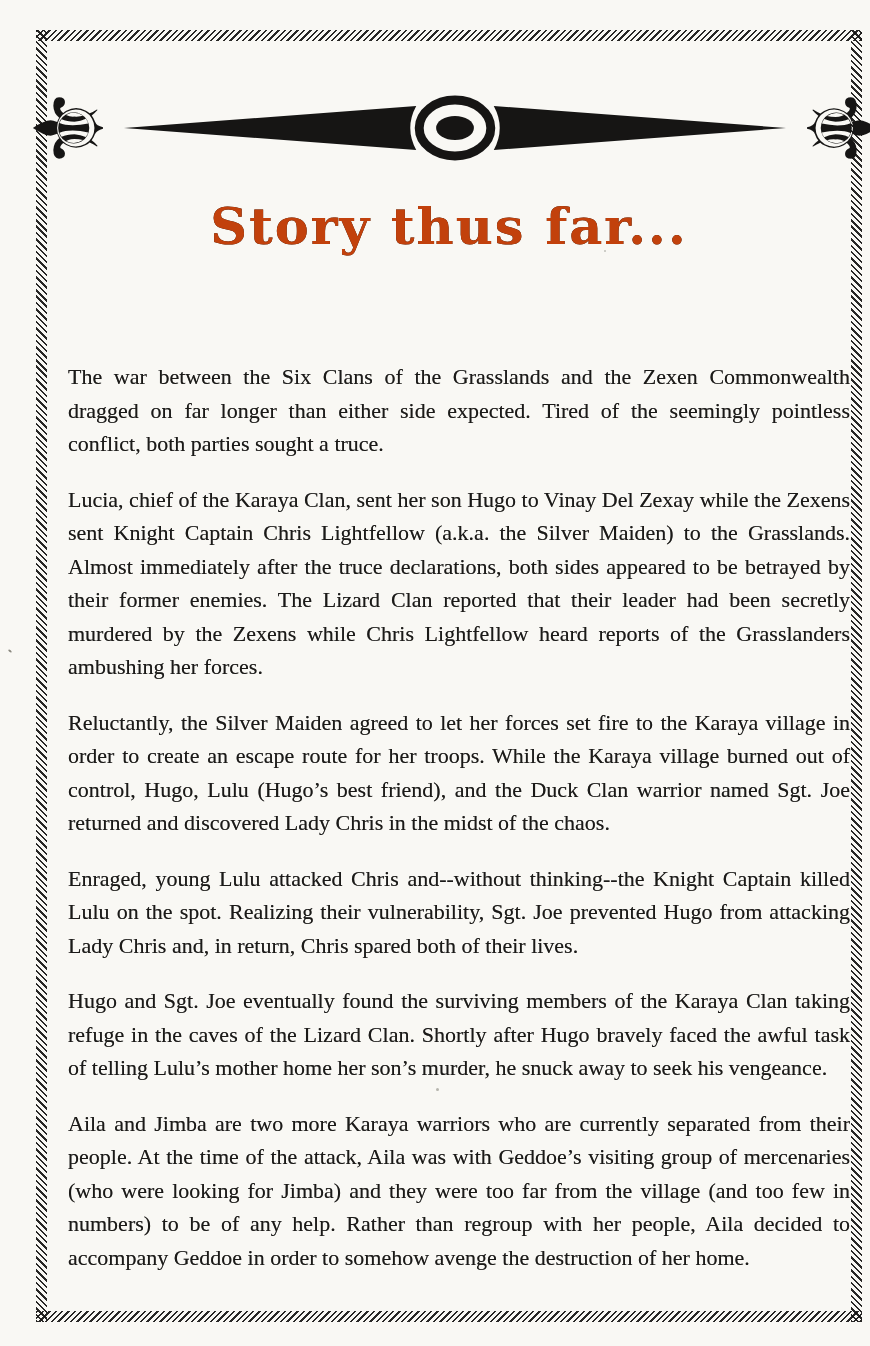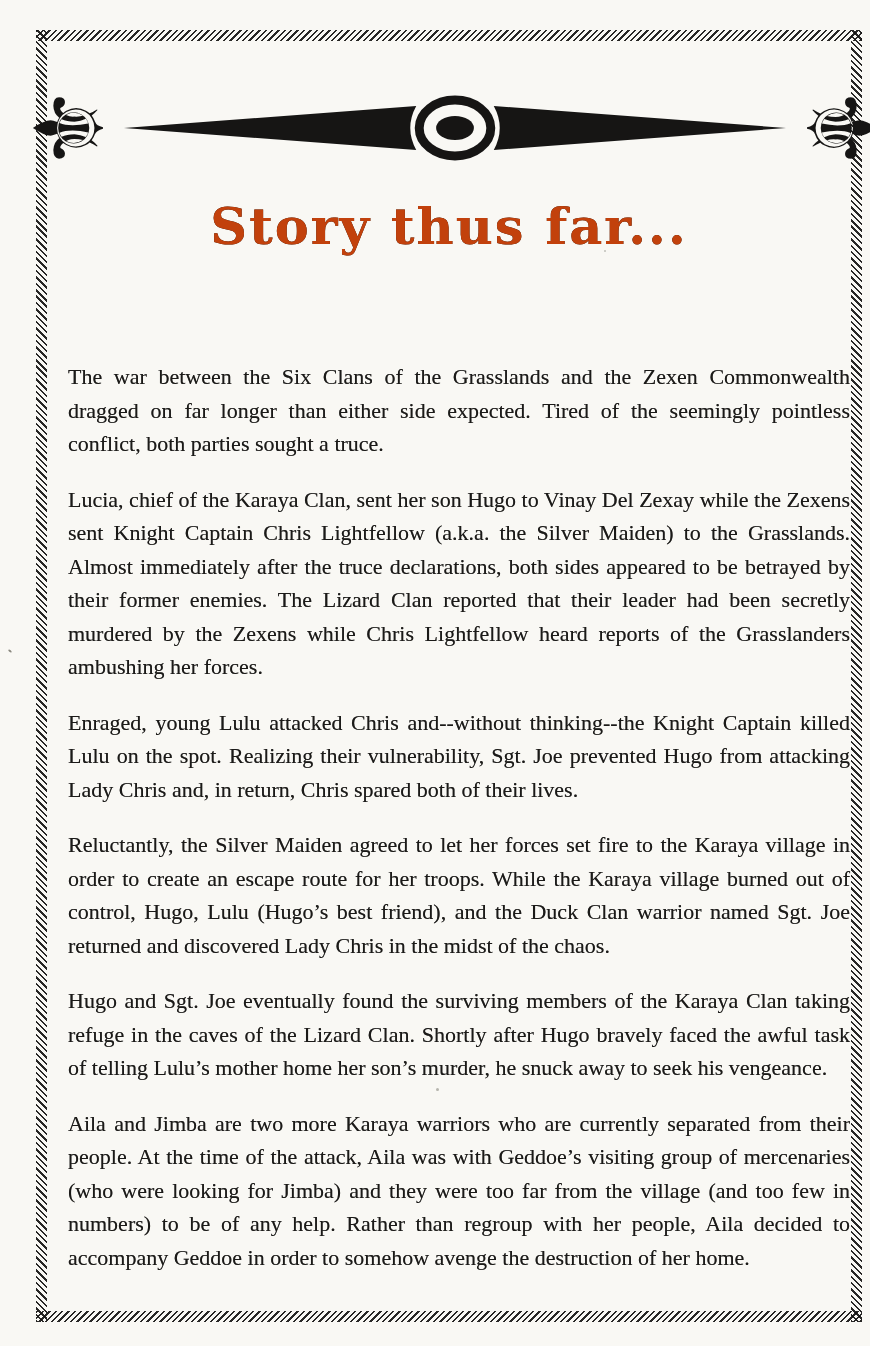--- a/index.html
+++ b/index.html
@@ -87,22 +87,22 @@
     </svg>
 
     <span class="fleur right">⚜</span>
   </div>
 
   <h1 class="title">Story thus far...</h1>
 
   <div class="paragraphs">
     <p>The war between the Six Clans of the Grasslands and the Zexen Commonwealth dragged on far longer than either side expected. Tired of the seemingly pointless conflict, both parties sought a truce.</p>
     <p>Lucia, chief of the Karaya Clan, sent her son Hugo to Vinay Del Zexay while the Zexens sent Knight Captain Chris Lightfellow (a.k.a. the Silver Maiden) to the Grasslands. Almost immediately after the truce declarations, both sides appeared to be betrayed by their former enemies. The Lizard Clan reported that their leader had been secretly murdered by the Zexens while Chris Lightfellow heard reports of the Grasslanders ambushing her forces.</p>
+    <p>Reluctantly, the Silver Maiden agreed to let her forces set fire to the Karaya village in order to create an escape route for her troops. While the Karaya village burned out of control, Hugo, Lulu (Hugo’s best friend), and the Duck Clan warrior named Sgt. Joe returned and discovered Lady Chris in the midst of the chaos.</p>
     <p>Enraged, young Lulu attacked Chris and--without thinking--the Knight Captain killed Lulu on the spot. Realizing their vulnerability, Sgt. Joe prevented Hugo from attacking Lady Chris and, in return, Chris spared both of their lives.</p>
-    <p>Reluctantly, the Silver Maiden agreed to let her forces set fire to the Karaya village in order to create an escape route for her troops. While the Karaya village burned out of control, Hugo, Lulu (Hugo’s best friend), and the Duck Clan warrior named Sgt. Joe returned and discovered Lady Chris in the midst of the chaos.</p>
     <p>Hugo and Sgt. Joe eventually found the surviving members of the Karaya Clan taking refuge in the caves of the Lizard Clan. Shortly after Hugo bravely faced the awful task of telling Lulu’s mother home her son’s murder, he snuck away to seek his vengeance.</p>
     <p>Aila and Jimba are two more Karaya warriors who are currently separated from their people. At the time of the attack, Aila was with Geddoe’s visiting group of mercenaries (who were looking for Jimba) and they were too far from the village (and too few in numbers) to be of any help. Rather than regroup with her people, Aila decided to accompany Geddoe in order to somehow avenge the destruction of her home.</p>
   </div>
 
   <div class="speck s1"></div>
   <div class="speck s2"></div>
   <div class="speck s3"></div>
 
 </div>
 

